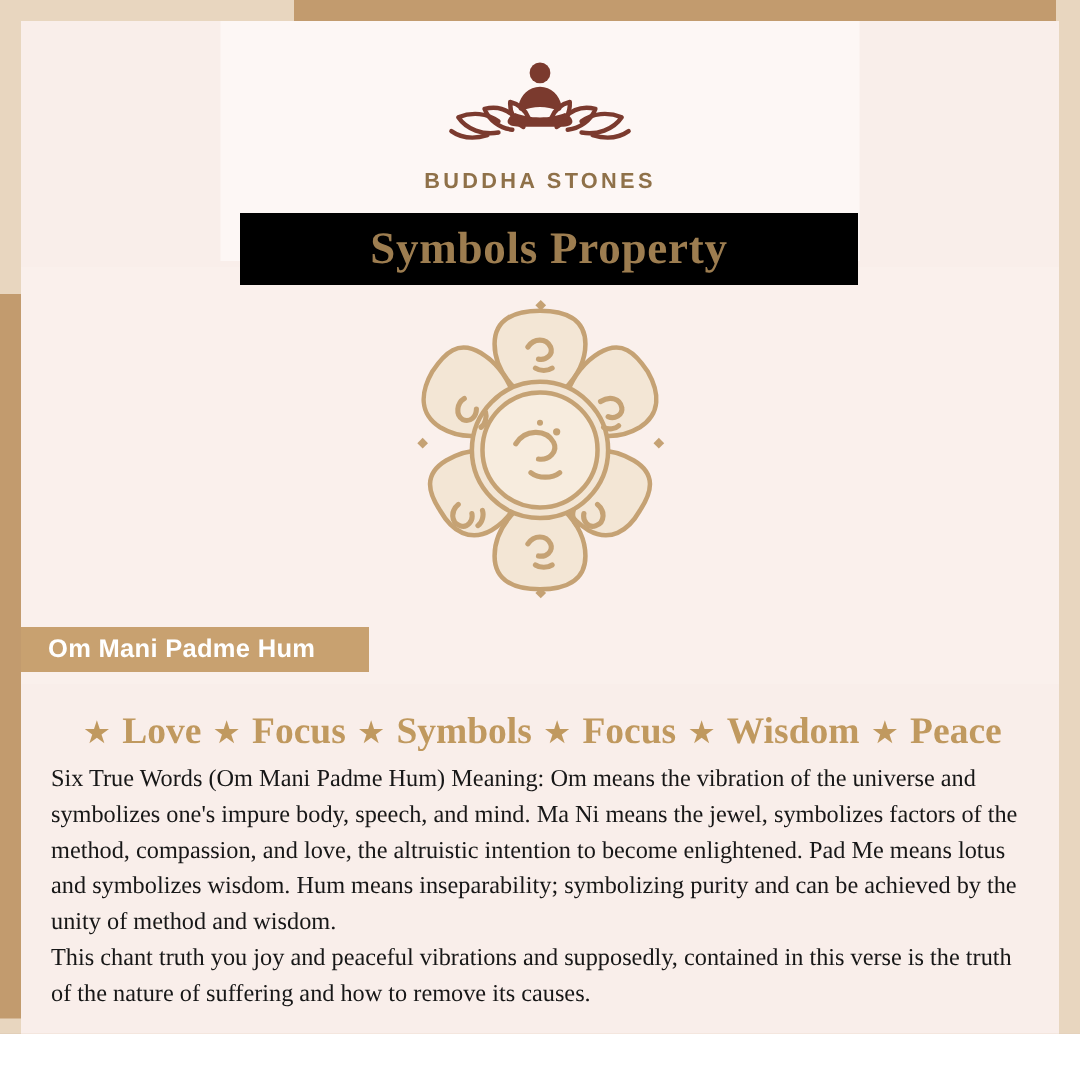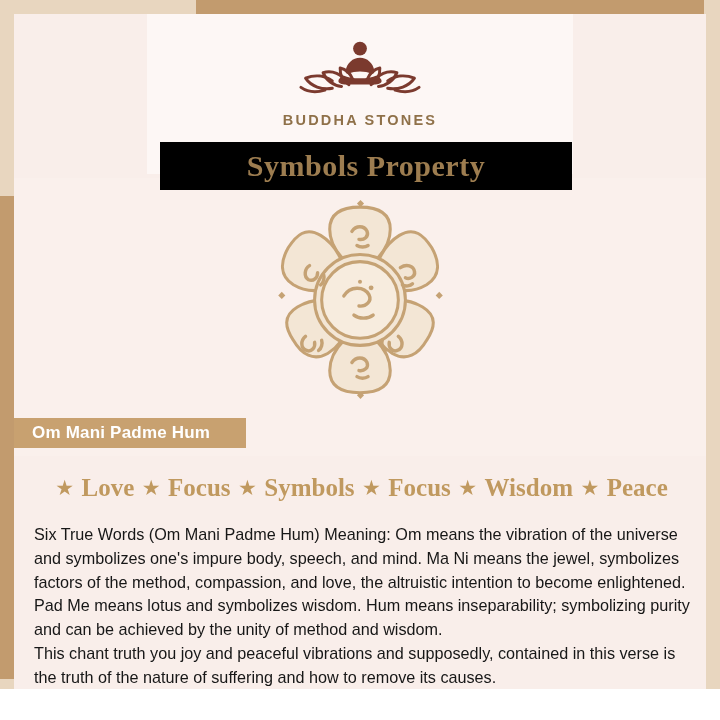--- a/index.html
+++ b/index.html
@@ -184,22 +184,21 @@
   }
 
   .body-copy {
     position: absolute;
     left: 20px;
     top: 52px;
     width: 656px;
     font-size: 16.2px;
     line-height: 1.47;
     color: #171717;
-    font-family: Liberation Sans, sans-serif;
-    margin-top: 15px;
+    font-family: Liberation Serif, serif;
   }
   .body-copy p {
     margin: 0;
   }
 </style>
 </head>
 <body>
 
 <div id="page">
 

